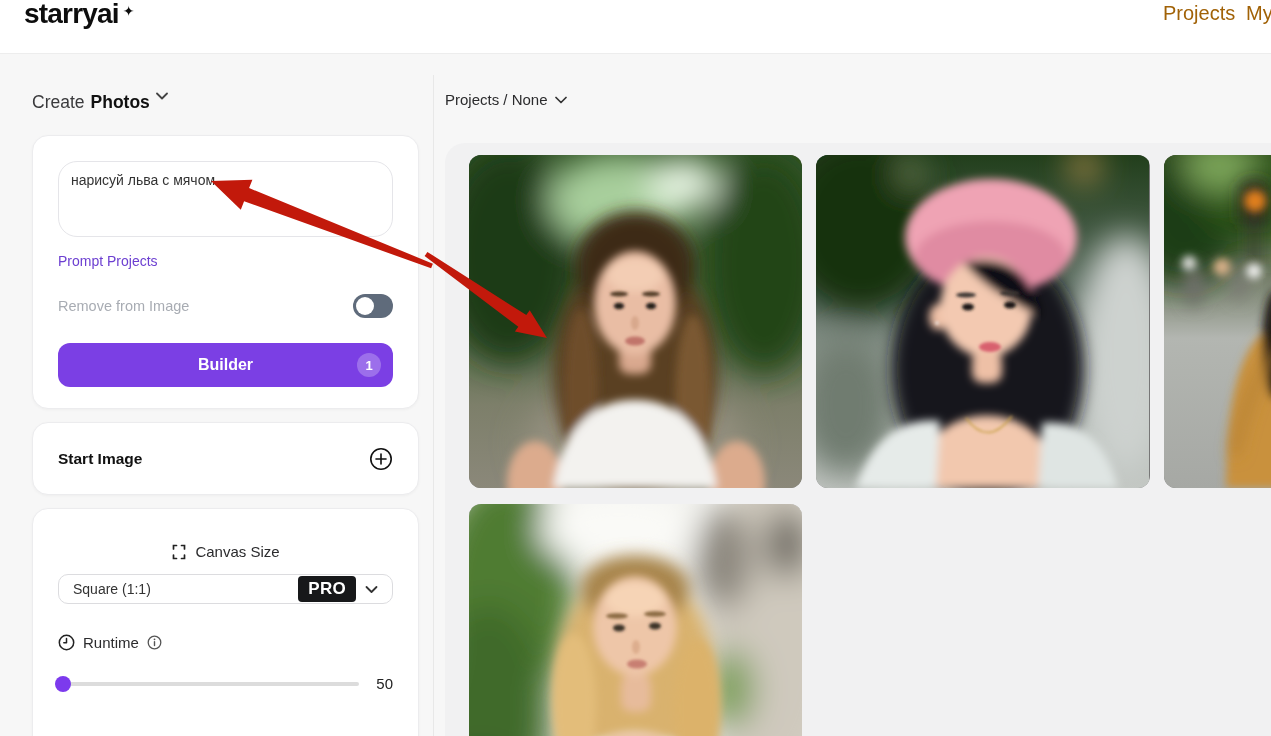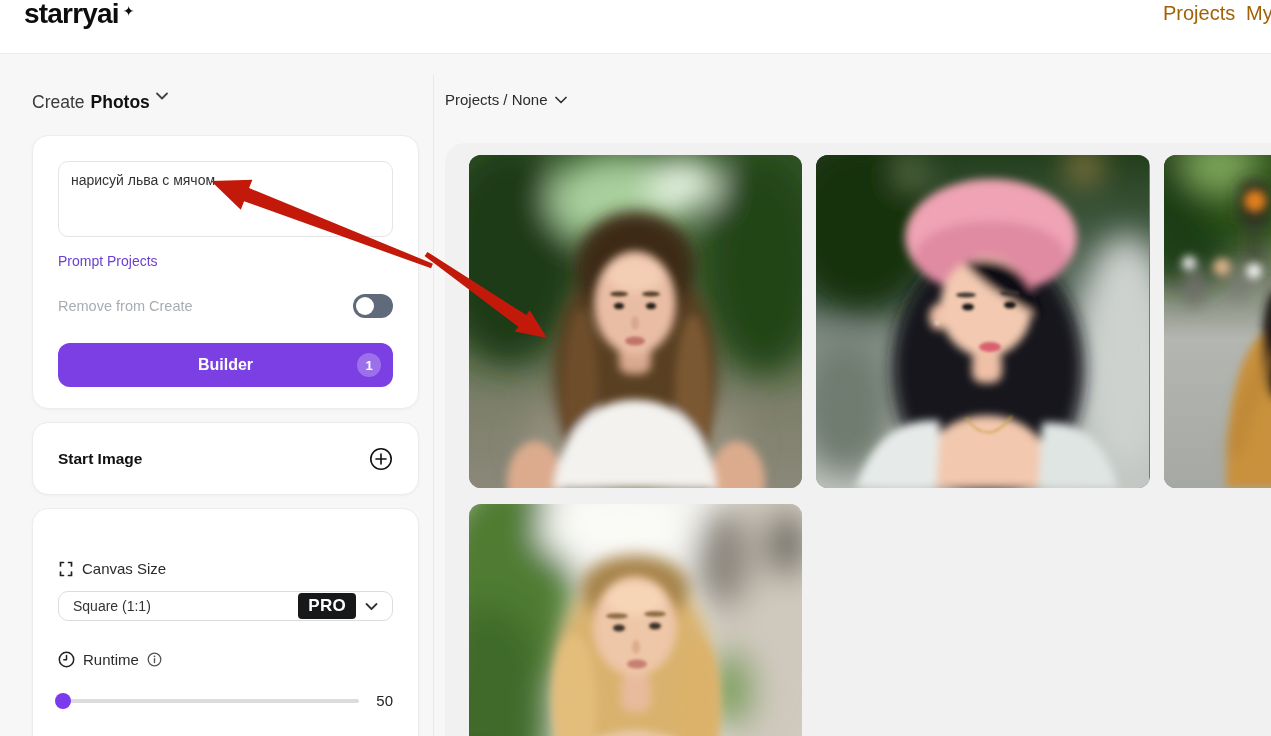--- a/index.html
+++ b/index.html
@@ -14,39 +14,39 @@
   .nav-link{position:absolute;top:2px;font-size:20px;color:#a16207;cursor:pointer;white-space:nowrap;}
   .nav-projects{left:1163px;}
   .nav-myc{left:1246px;}
   
   .mode-select{position:absolute;left:32px;top:92px;font-size:17.5px;color:#3a3a3c;cursor:pointer;display:flex;align-items:flex-start;gap:6px;}
   .mode-select b{color:#111;font-weight:700;}
   .chev{display:inline-block;}
   .card{position:absolute;left:32px;width:387px;background:#ffffff;border:1px solid #ececee;border-radius:16px;box-shadow:0 1px 3px rgba(0,0,0,0.04);box-sizing:border-box;}
   .card-prompt{top:135px;height:274px;padding:25px;}
   .prompt-textarea{
-    width:100%;height:76px;box-sizing:border-box;border:1px solid #e5e5e9;border-radius:10px;
+    width:100%;height:76px;box-sizing:border-box;border:1px solid #e5e5e9;border-radius:19px;
     padding:10px 12px;font-size:14px;color:#333;font-family:"Liberation Sans",sans-serif;resize:none;outline:none;background:#fff;
   }
   .prompt-builder{margin-top:12px;font-size:14px;color:#6c3fd1;cursor:pointer;display:inline-block;}
   .toggle-row{margin-top:24px;display:flex;align-items:center;justify-content:space-between;}
   .toggle-label{font-size:14.5px;color:#a8acb3;}
   .toggle{width:40px;height:24px;border-radius:12px;background:#5f6b7b;position:relative;cursor:pointer;}
   .toggle .knob{position:absolute;left:3px;top:3px;width:18px;height:18px;border-radius:50%;background:#fff;}
   .generate-btn{
     margin-top:25px;width:100%;height:44px;border:none;border-radius:12px;background:#7b3fe4;
     color:#fff;font-size:16px;font-weight:700;font-family:"Liberation Sans",sans-serif;cursor:pointer;position:relative;
   }
   .gen-badge{position:absolute;right:12px;top:10px;width:24px;height:24px;border-radius:50%;background:rgba(255,255,255,0.25);
     display:flex;align-items:center;justify-content:center;font-size:13px;font-weight:700;color:#fff;}
   .card-start{top:422px;height:73px;display:flex;align-items:center;justify-content:space-between;padding:0 25px;}
   .card-title{font-size:15.5px;font-weight:700;color:#111;}
   .card-settings{top:508px;height:420px;padding:25px;}
   .setting-row{display:flex;align-items:center;gap:8px;font-size:15px;color:#2b2b2d;}
-  .row-canvas{margin-top:26px;}
+  .row-canvas{margin-top:9px;justify-content:center;}
   .dropdown{
     margin-top:14px;height:30px;border:1px solid #dcdcdf;border-radius:10px;display:flex;align-items:center;
     justify-content:space-between;padding:0 14px;box-sizing:border-box;cursor:pointer;background:#fff;
   }
   .dd-value{font-size:14px;color:#333;}
   .dd-right{display:flex;align-items:center;gap:9px;}
   .pro-badge{background:#17181a;color:#fff;font-size:17px;font-weight:700;border-radius:4px;padding:3px 10px;letter-spacing:0.3px;}
   .row-runtime{margin-top:30px;}
   .slider-row{margin-top:24px;display:flex;align-items:center;gap:12px;}
   .slider{position:relative;flex:1;height:4px;background:#dcdcdc;border-radius:2px;}
@@ -83,21 +83,21 @@
     <svg width="12" height="8" viewBox="0 0 12 8">
         <polyline points="1,1.5 6,6.5 11,1.5" fill="none" stroke="#444" stroke-width="1.8" stroke-linecap="round" stroke-linejoin="round"></polyline>
       </svg>
   </span>
 </div>
 
 <div class="card card-prompt">
   <textarea class="prompt-textarea" spellcheck="false" style="">нарисуй льва с мячом</textarea>
   <div class="prompt-builder">Prompt Projects</div>
   <div class="toggle-row">
-    <span class="toggle-label">Remove from Create</span>
+    <span class="toggle-label">Remove from Image</span>
     <div class="toggle">
         <div class="knob"></div>
       </div>
   </div>
   <button class="generate-btn">
     <span>Builder</span>
     <span class="gen-badge">1</span>
   </button>
 </div>
 

